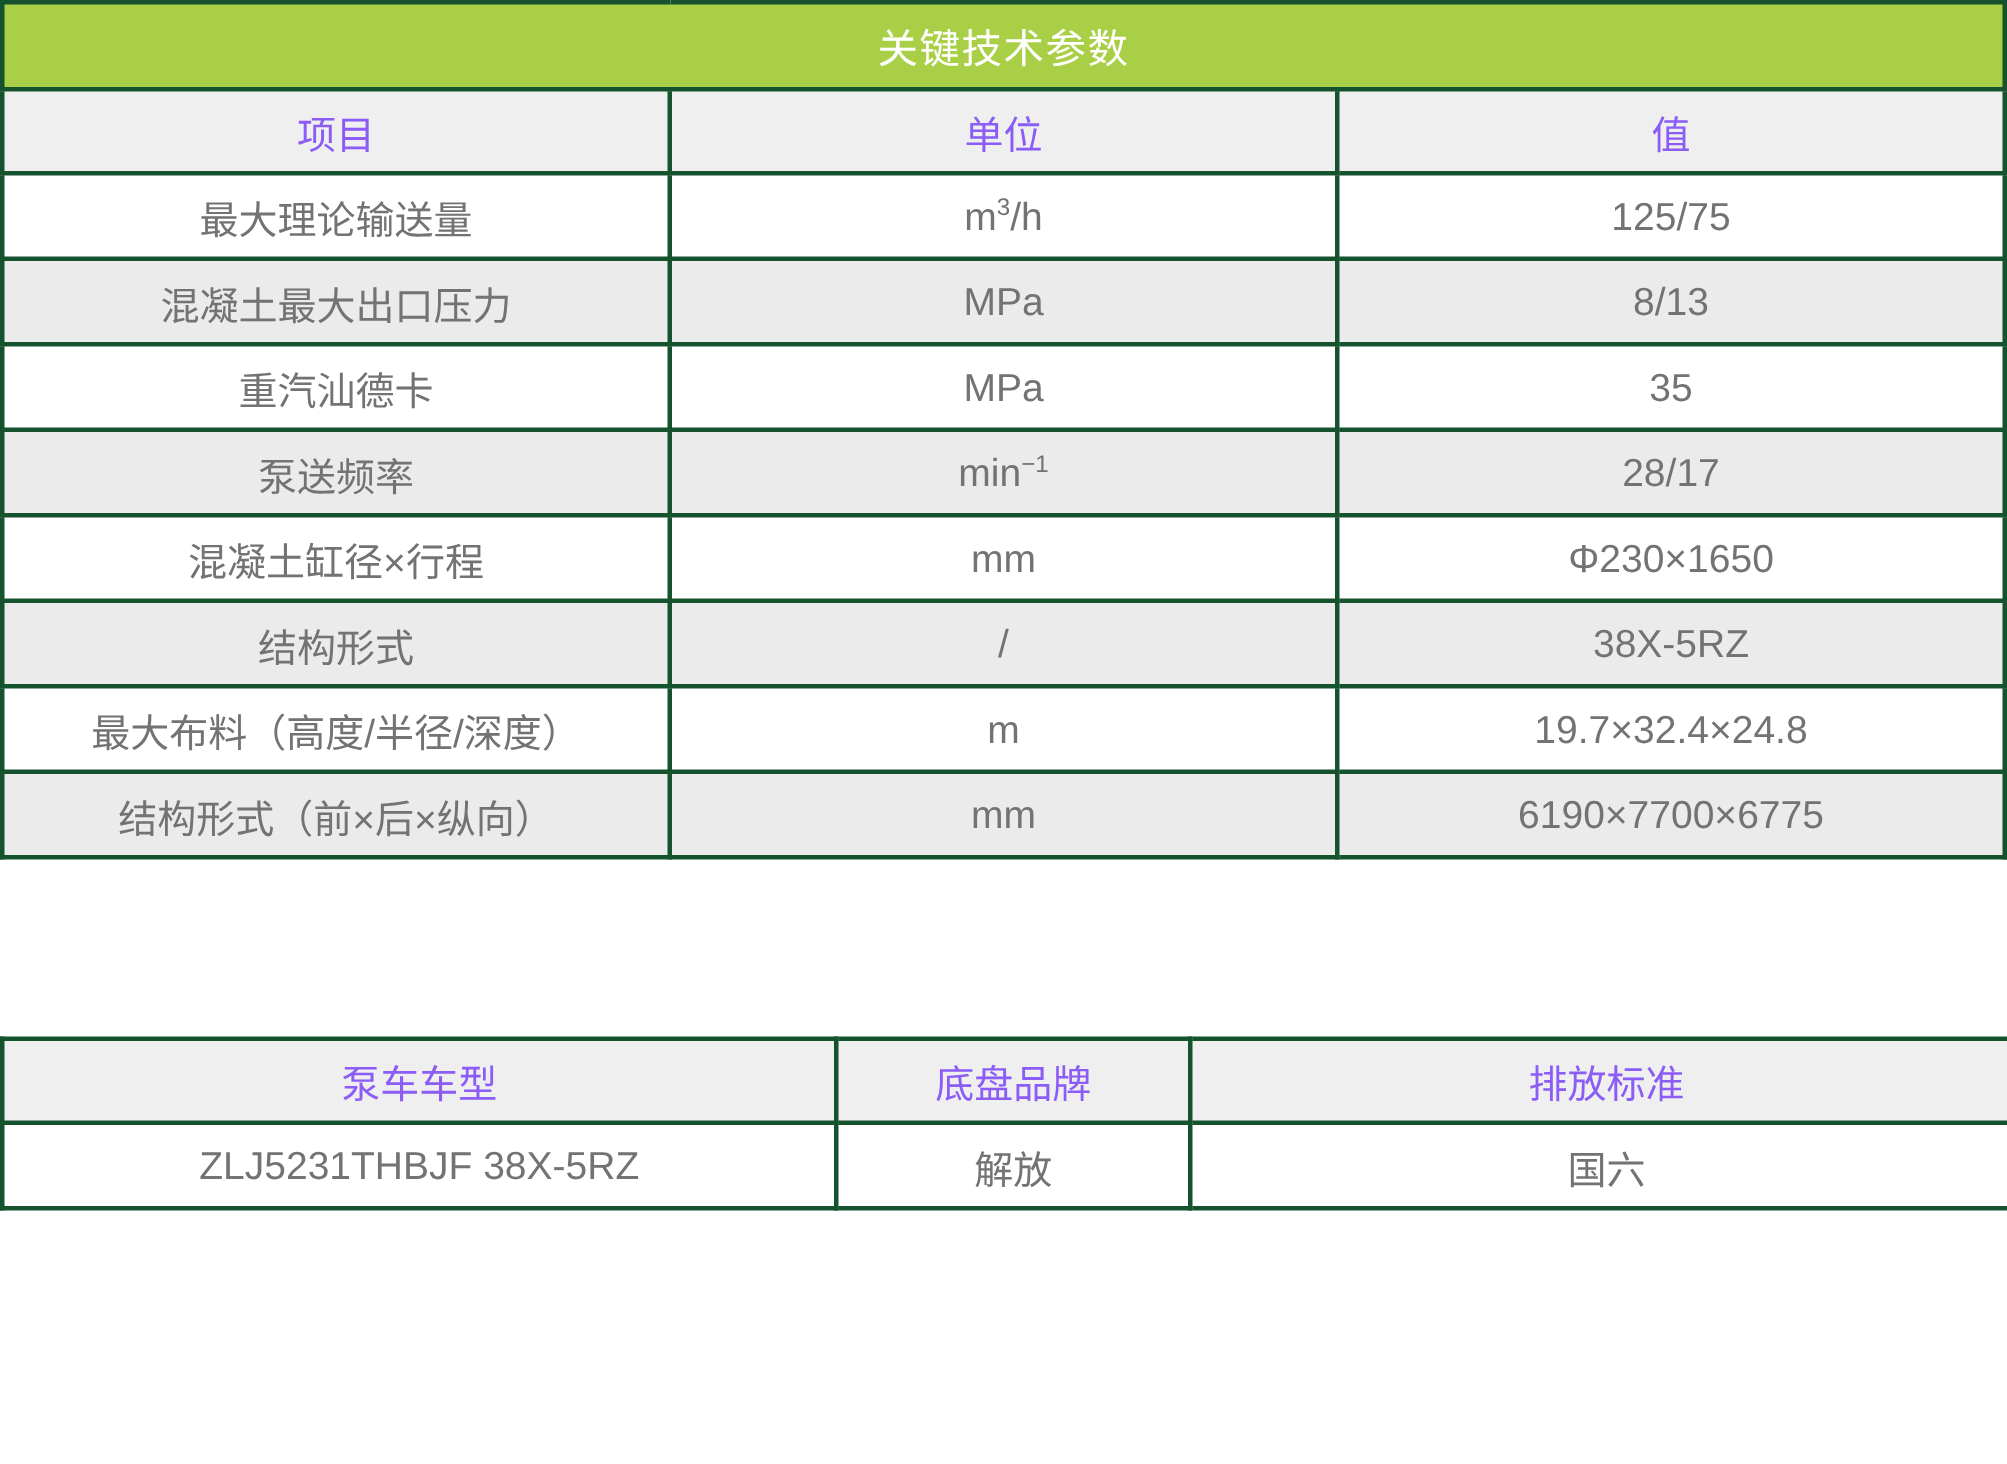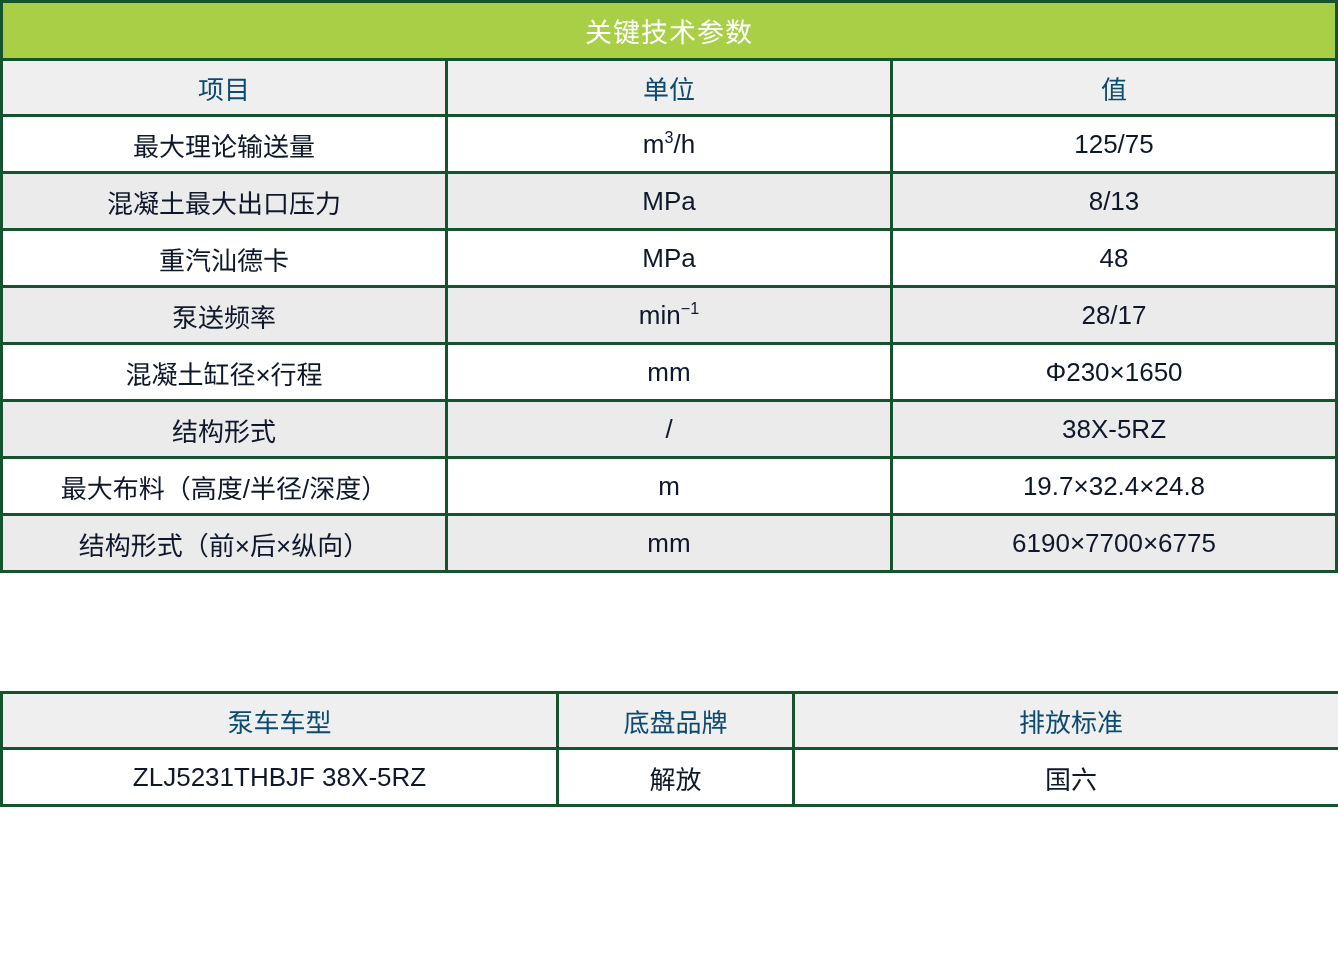--- a/index.html
+++ b/index.html
@@ -36,33 +36,33 @@
     background: #a8cf45;
     color: #ffffff;
     font-size: 27px;
     height: 55px;
     letter-spacing: 1px;
   }
   .head-row td {
     background: #efefef;
     font-size: 26px;
     height: 53px;
-    color: #0c4a6e;
+    color: #8b5cf6;
     margin-left: 48px;
   }
   .row-odd td {
     background: #ffffff;
   }
   .row-even td {
     background: #ebebeb;
   }
   .data-row td {
     font-size: 26px;
     height: 54px;
-    color: #0f172a;
+    color: #737373;
     margin-left: 16px;
   }
   .col-item   { width: 553px; }
   .col-unit   { width: 233px; }
   .col-value  { width: 552px; }
 
   .col-model  { width: 553px; }
   .col-brand  { width: 233px; }
   .col-std    { width: 552px; }
 
@@ -100,21 +100,21 @@
 
       <tr class="data-row row-even">
         <td>混凝土最大出口压力</td>
         <td><span class="nowrap"><span>MPa</span><sup></sup><span></span></span></td>
         <td>8/13</td>
       </tr>
 
       <tr class="data-row row-odd">
         <td>重汽汕德卡</td>
         <td><span class="nowrap"><span>MPa</span><sup></sup><span></span></span></td>
-        <td>48</td>
+        <td>35</td>
       </tr>
 
       <tr class="data-row row-even">
         <td>泵送频率</td>
         <td><span class="nowrap"><span>min</span><sup>−1</sup><span></span></span></td>
         <td>28/17</td>
       </tr>
 
       <tr class="data-row row-odd">
         <td>混凝土缸径×行程</td>

